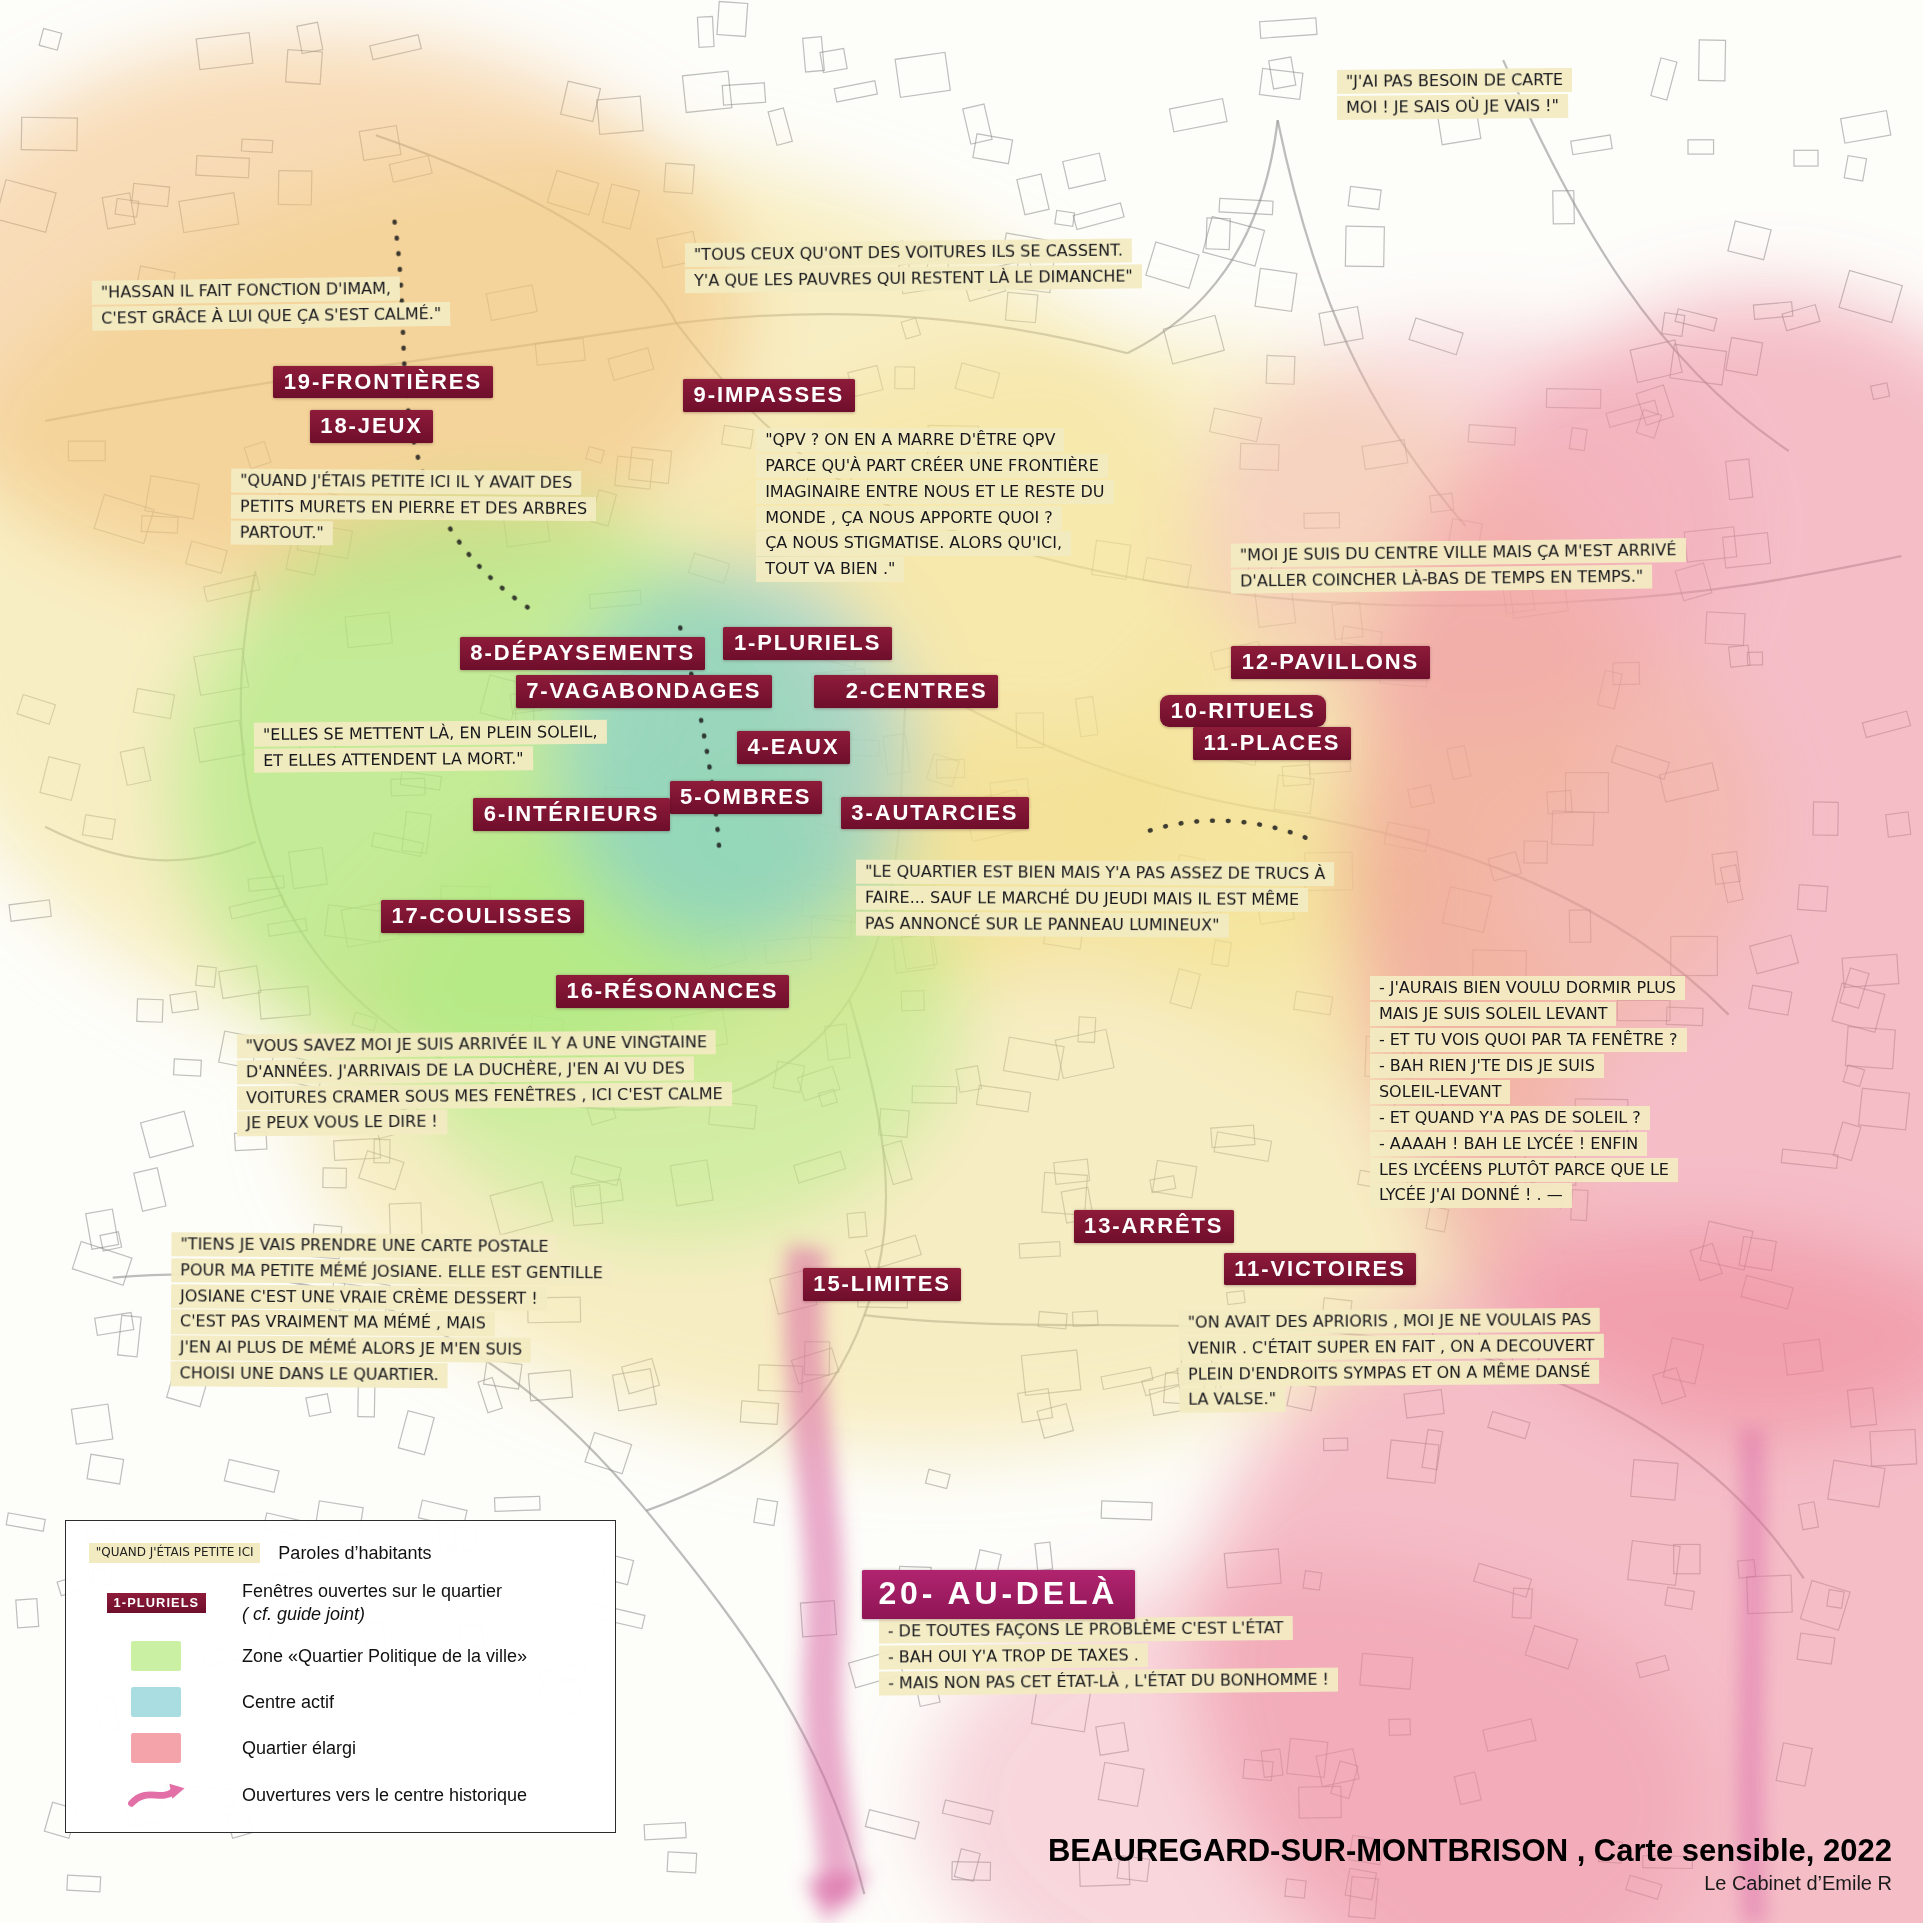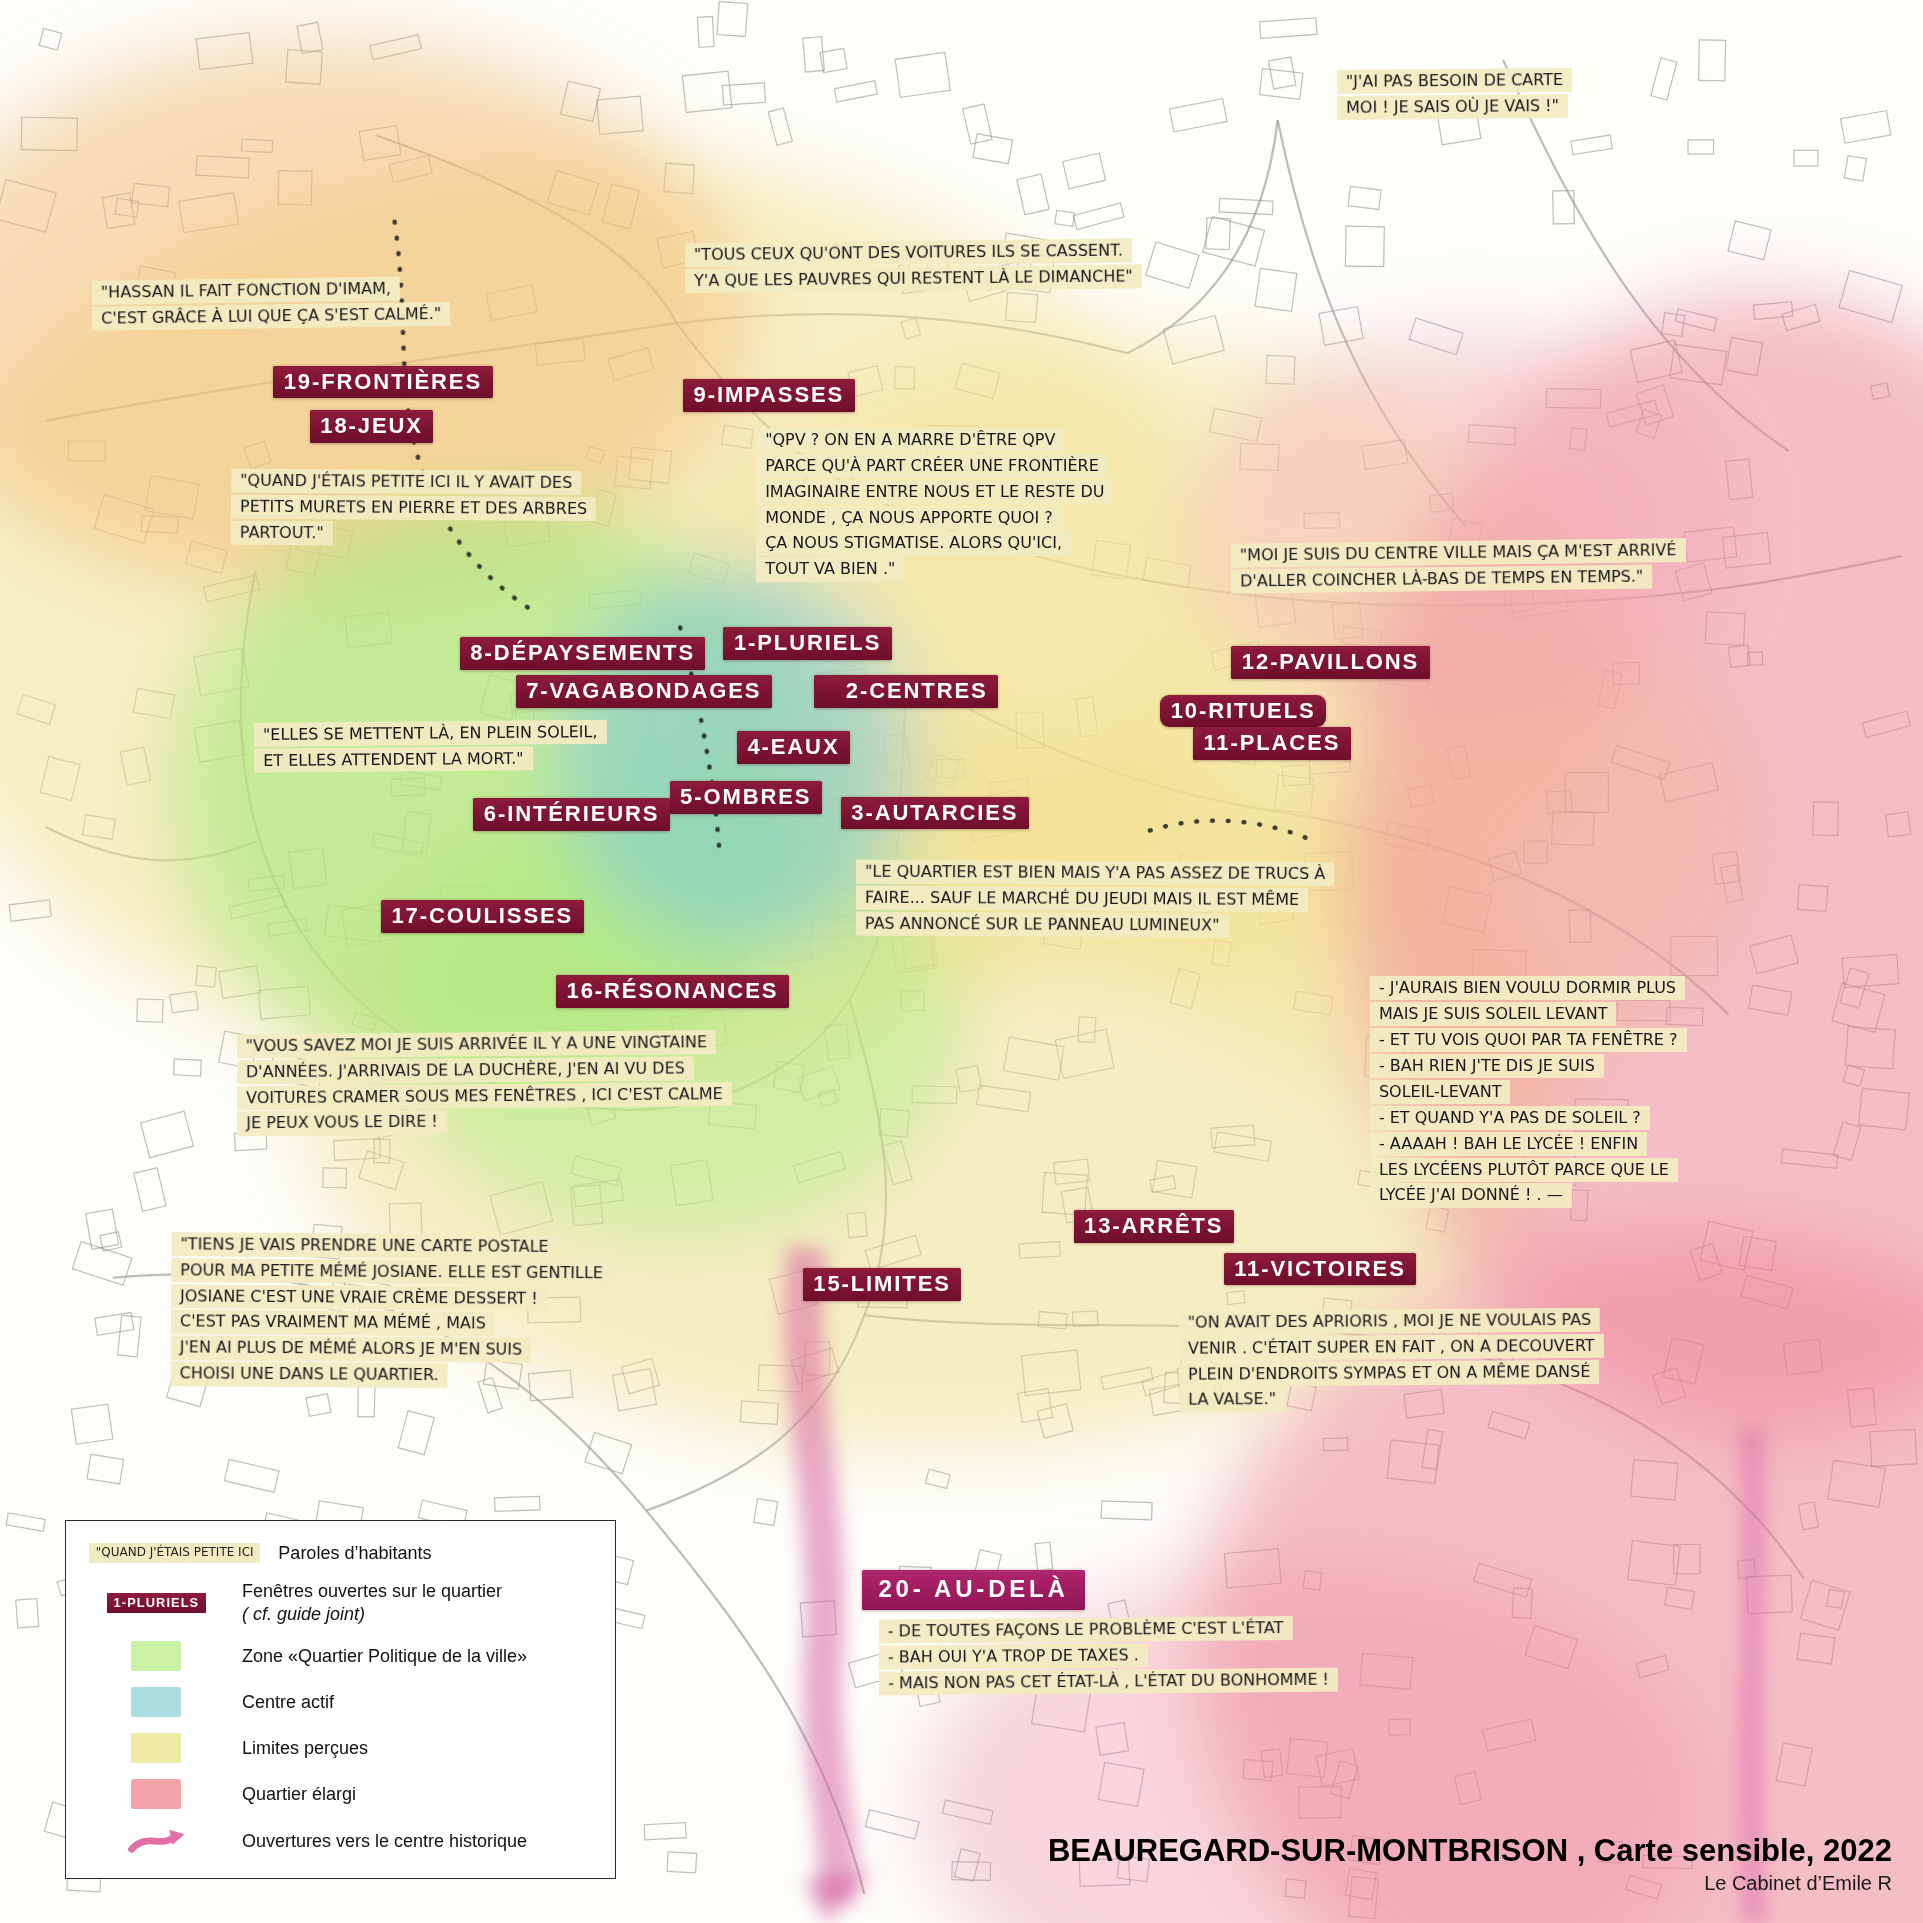--- a/index.html
+++ b/index.html
@@ -5,21 +5,21 @@
   html,body{margin:0;padding:0;background:#ffffff;}
   .canvas{position:relative;width:1924px;height:1924px;overflow:hidden;background:#fdfdfa;font-family:"DejaVu Sans",sans-serif;}
   .map-svg{position:absolute;inset:0;width:100%;height:100%;}
   #buildings rect{fill:none;stroke:#8b8b8b;stroke-width:1.6;opacity:.55;}
   #roads path{fill:none;stroke:#939393;stroke-width:3;opacity:.6;}
   #dots path{fill:none;stroke:#1c1c1c;stroke-width:6;stroke-linecap:round;stroke-dasharray:1 20;opacity:.85;}
 
   .badge{position:absolute;background:linear-gradient(180deg,#8e1b3a,#6e0e2b);color:#fff;
     font:700 22px/1.15 "Liberation Sans",sans-serif;letter-spacing:1.9px;padding:3px 10.5px 4.5px;
     white-space:nowrap;border-radius:1.5px;box-shadow:0 0.8px 3px rgba(60,0,20,.3);z-index:30;}
-  .badge.large{background:linear-gradient(180deg,#b1246f,#8e1555);font-size:24px;letter-spacing:3.8px;padding:5.3px 16.5px 6.8px;}
+  .badge.large{background:linear-gradient(180deg,#b1246f,#8e1555);font-size:32px;letter-spacing:3.8px;padding:5.3px 16.5px 6.8px;}
 
   .quote{position:absolute;font:400 16px/1.62 "DejaVu Sans",sans-serif;color:#17171c;
     white-space:pre-line;z-index:20;}
   .quote>span{background:rgba(242,235,193,.94);padding:2.3px 9px 3px;
     -webkit-box-decoration-break:clone;box-decoration-break:clone;}
 
   .legend{position:absolute;left:3.4%;top:79.0%;width:28.6%;background:rgba(255,255,255,.97);
     border:1.5px solid #2c2c2c;padding:21px 22.5px;display:flex;flex-direction:column;gap:16px;z-index:40;box-sizing:border-box;}
   .legend-row{display:flex;align-items:center;gap:18px;}
   .legend-key{min-width:135px;display:flex;justify-content:center;align-items:center;}
@@ -628,26 +628,20 @@
         <span class="legend-label">Zone «Quartier Politique de la ville»</span>
       </div>
       <div class="legend-row">
         <span class="legend-key">
           <span class="swatch" style="background: rgb(169, 221, 226);"></span>
         </span>
         <span class="legend-label">Centre actif</span>
       </div>
       <div class="legend-row">
         <span class="legend-key">
-          <span class="swatch" style="background: rgb(240, 234, 164);"></span>
-        </span>
-        <span class="legend-label">Limites perçues</span>
-      </div>
-      <div class="legend-row">
-        <span class="legend-key">
           <span class="swatch" style="background: rgb(244, 163, 171);"></span>
         </span>
         <span class="legend-label">Quartier élargi</span>
       </div>
       <div class="legend-row">
         <span class="legend-key">
           <svg width="59" height="32" viewBox="0 0 78 42">
             <path d="M6 32 C 26 10, 44 30, 62 16" fill="none" stroke="#e26fa5" stroke-width="9" stroke-linecap="round"></path>
             <polygon points="56,6 76,12 60,26" fill="#e26fa5"></polygon>
           </svg>

